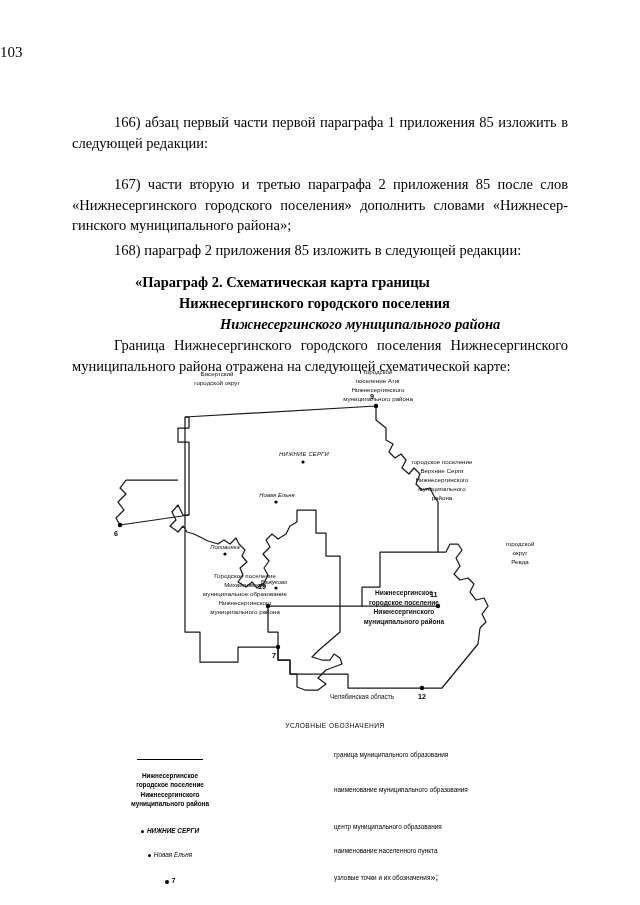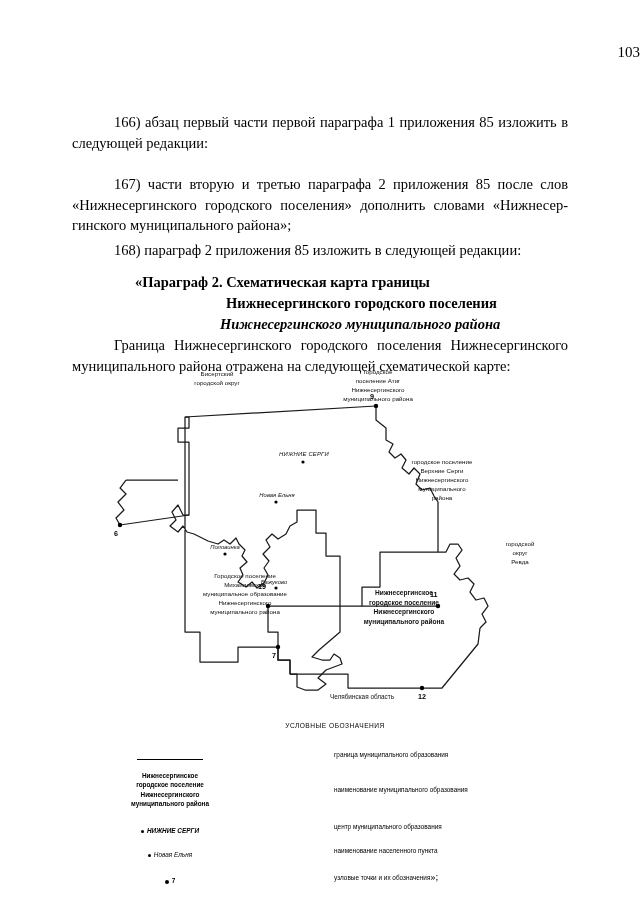--- a/index.html
+++ b/index.html
@@ -14,21 +14,21 @@
     background: #ffffff;
     font-family: "Liberation Serif", "DejaVu Serif", serif;
     color: #000000;
     overflow: hidden;
   }
   .page-number {
     position: absolute;
     top: 44px;
     left: 0;
     width: 640px;
-    text-align: right;
+    text-align: left;
     font-size: 15px;
     font-family: "Liberation Serif", "DejaVu Serif", serif;
   }
   .body-text {
     position: absolute;
     left: 72px;
     width: 496px;
     font-size: 14.5px;
     line-height: 1.42;
     text-align: justify;
@@ -44,21 +44,21 @@
   .heading-block {
     position: absolute;
     left: 135px;
     top: 272px;
     width: 420px;
     font-weight: bold;
     font-size: 14.5px;
     line-height: 1.45;
   }
   .heading-line-1 { margin-left: 0; }
-  .heading-line-2 { margin-left: 91px; }
+  .heading-line-2 { margin-left: 44px; }
   .heading-line-3 { margin-left: 85px; font-style: italic; }
 
   .p5 { top: 335px; }
 
   
   .map-wrap {
     position: absolute;
     left: 90px;
     top: 392px;
     width: 470px;

